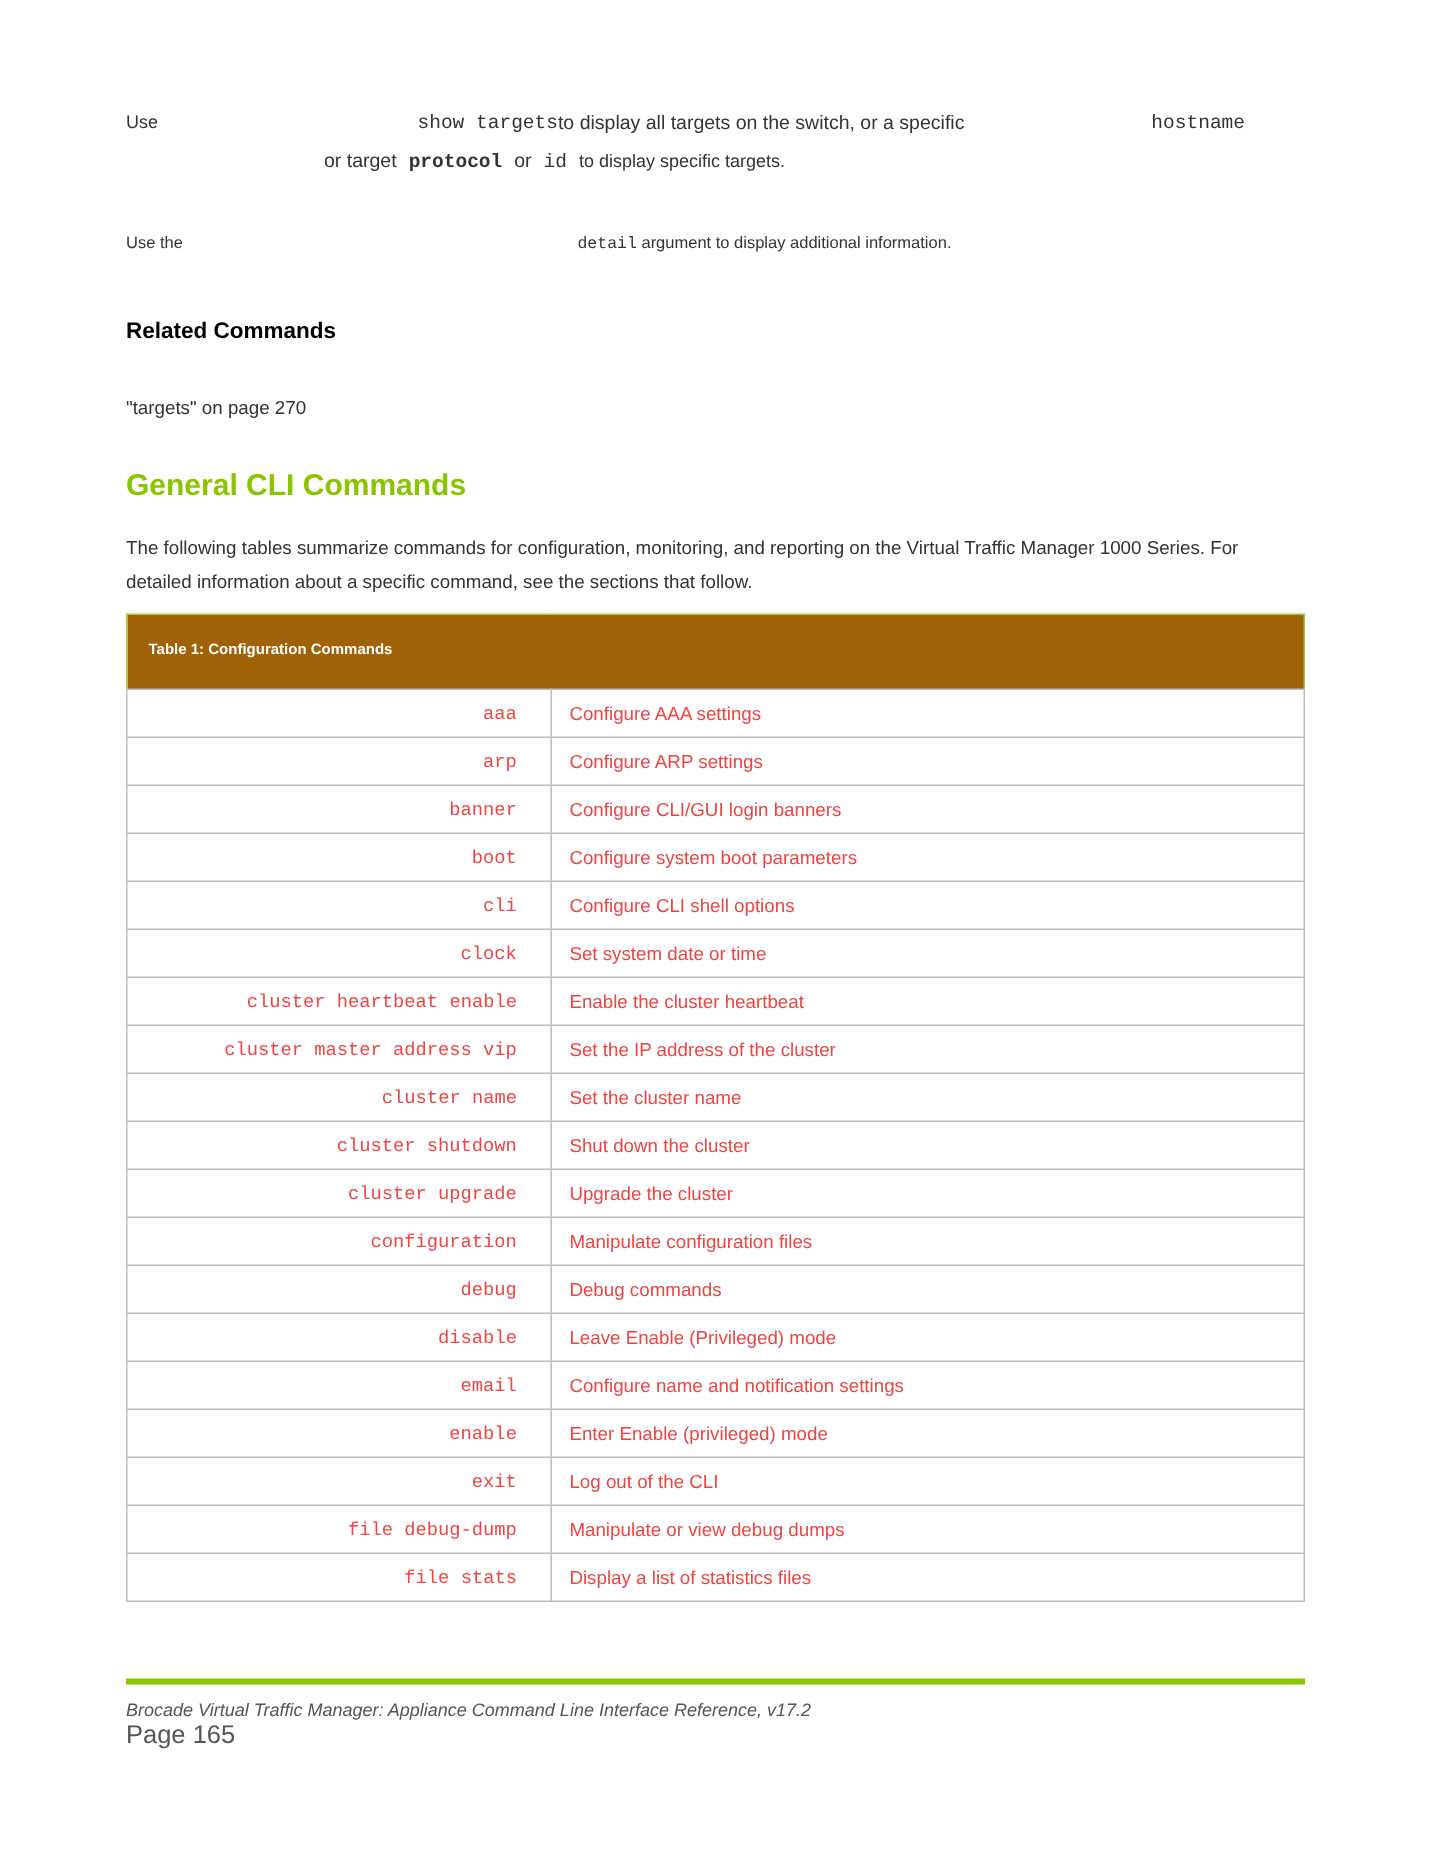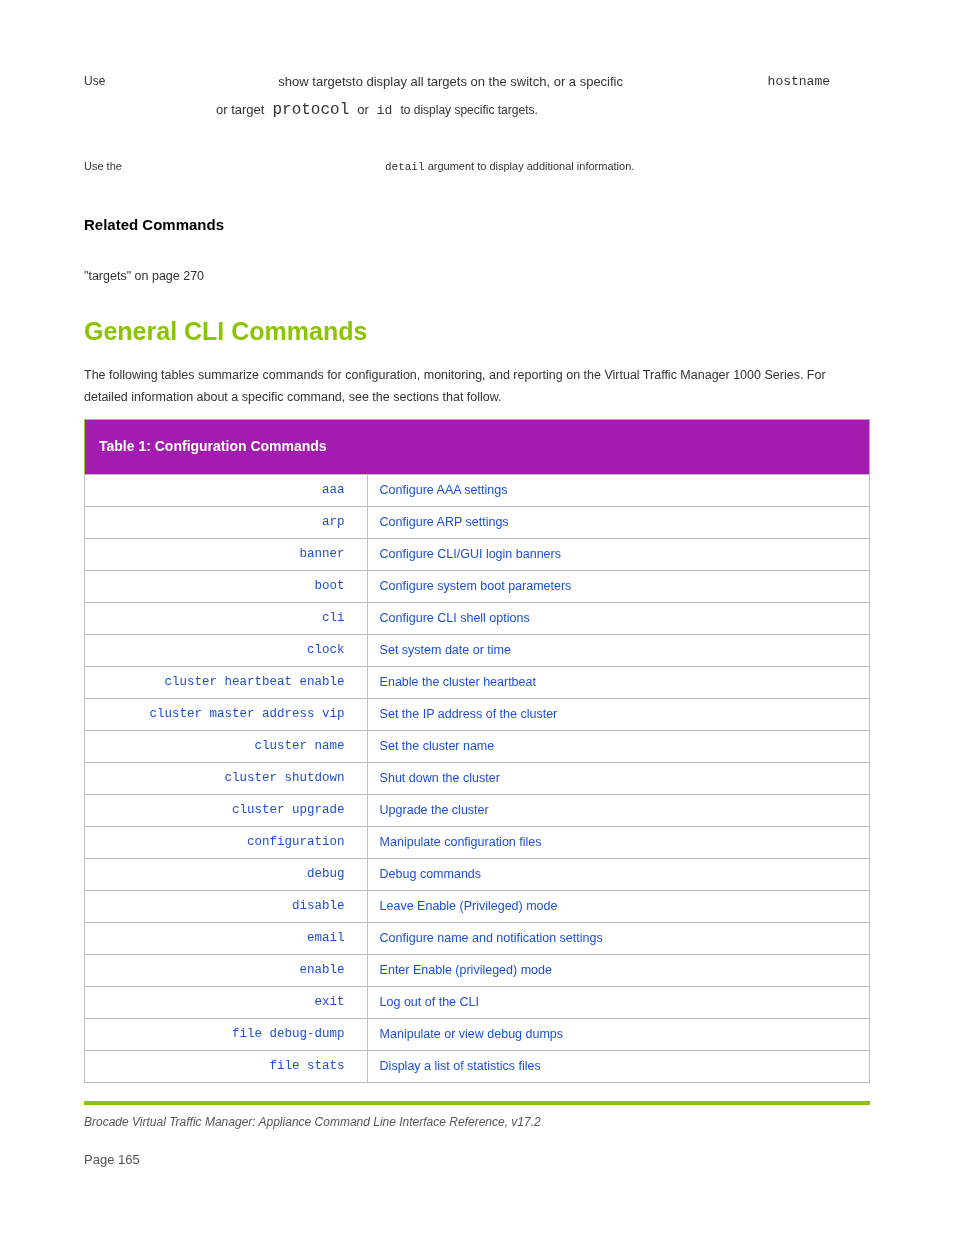--- a/index.html
+++ b/index.html
@@ -19,39 +19,39 @@
   .syntax-block {
     margin-bottom: 30px;
     line-height: 1.9;
   }
   .syntax-line1 {
     display: flex;
     align-items: flex-start;
   }
   .syntax-cmd {
     margin-left: 173px;
-    font-family: Liberation Sans, sans-serif;
+    font-family: Liberation Mono, monospace;
     font-size: 13px;
   }
   .syntax-text1 {
     font-size: 13px;
   }
   .syntax-hostname {
     margin-left: auto;
     font-family: "Courier New", Courier, monospace;
     font-size: 13px;
     margin-right: 40px;
   }
   .syntax-line2 {
     display: flex;
     align-items: baseline;
     gap: 8px;
   }
   .syntax-text2 { font-size: 13px; margin-left: 132px;}
-  .syntax-protocol { font-family: "Courier New", Courier, monospace; font-size: 16px; }
+  .syntax-protocol { font-family: "Courier New", Courier, monospace; font-size: 13px; font-weight: bold; }
   .syntax-text3 { font-size: 13px; }
   .syntax-id { font-family: "Courier New", Courier, monospace; font-size: 13px; }
   .detail-block {
     margin-top: 26px;
     margin-bottom: 30px;
     line-height: 1.9;
   }
   .detail-line {
     font-size: 11px;
   }
@@ -62,49 +62,49 @@
     margin-top: 38px;
     margin-bottom: 36px;
   }
   .related-link {
     font-size: 12.5px;
     color: #333;
     margin-bottom: 34px;
   }
   .section-heading {
     color: #8bc400;
-    font-size: 25px;
+    font-size: 20px;
     font-weight: 600;
     margin-top: 14px;
     margin-bottom: 18px;
   }
   .section-lead {
     font-size: 12.5px;
     line-height: 1.8;
     margin-bottom: 10px;
   }
   table.cmd-table {
     width: 100%;
     border-collapse: collapse;
     border: 1px solid #9fca3c;
   }
   table.cmd-table thead th {
-    background: #a21caf;
+    background: #a16207;
     color: #fff;
-    font-size: 14px;
+    font-size: 10px;
     font-weight: 600;
     text-align: left;
     padding: 18px 14px 20px 14px;
     border: none;
   }
   table.cmd-table tbody td {
     border: 1px solid #bdbdbd;
     padding: 8px 12px 8px 12px;
     font-size: 12.5px;
-    color: #1d4ed8;
+    color: #ef4444;
     vertical-align: middle;
     height: 32px;
   }
   table.cmd-table tbody td.col-cmd {
     width: 36%;
     text-align: right;
     padding-right: 22px;
     font-family: "Courier New", Courier, monospace;
   }
   table.cmd-table tbody td.col-desc {
@@ -123,21 +123,21 @@
   }
   .footer-row {
     display: flex;
     justify-content: space-between;
     align-items: baseline;
     font-size: 11px;
     color: #555;
     flex-direction: column;
   }
   .footer-left { font-style: italic; font-weight: 500; font-size: 12px; }
-  .footer-right { font-size: 13px; margin-top: 23px; }
+  .footer-right { font-size: 17px; }
 </style>
 </head>
 <body>
 
 <div class="page">
 
   <div class="syntax-block">
     <div class="syntax-line1">
       <span>Use </span>
       <span class="syntax-cmd">show targets</span>

